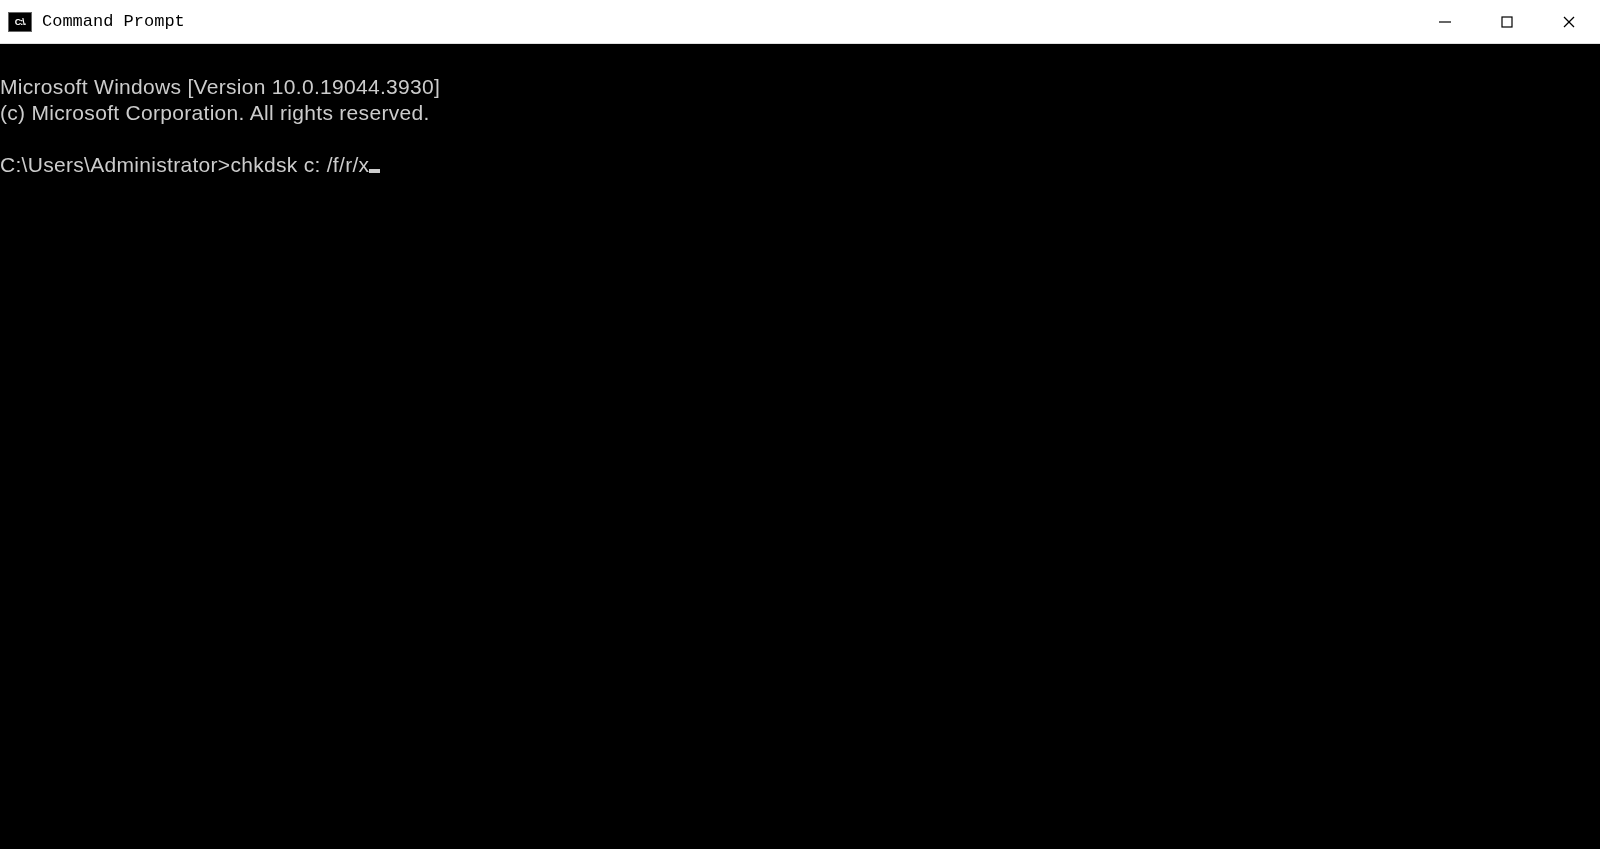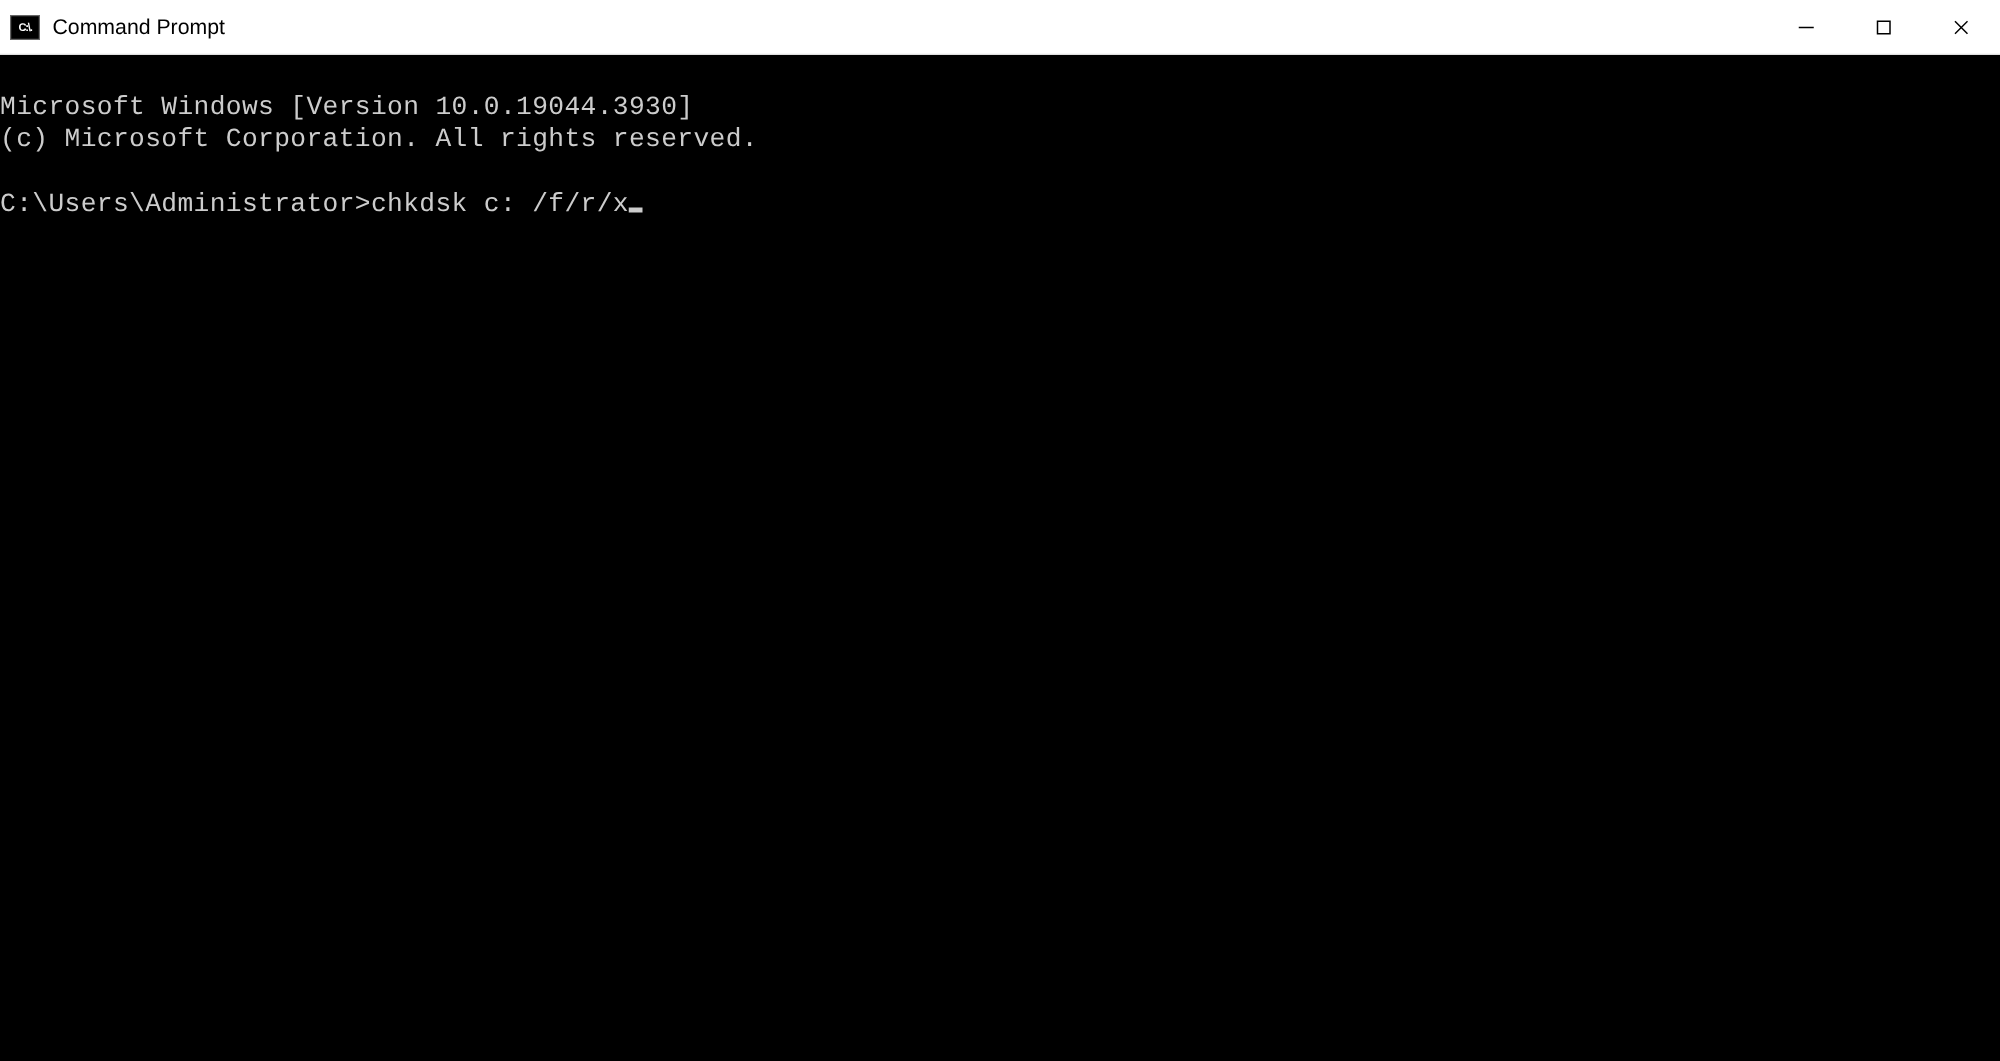--- a/index.html
+++ b/index.html
@@ -36,21 +36,21 @@
       display: flex;
       align-items: center;
       justify-content: center;
       font-size: 9px;
       color: #fff;
       font-family: sans-serif;
       letter-spacing: -1px;
       font-weight: bold;
     }
     .title-text {
-      font-family: Liberation Sans, sans-serif;
+      font-family: Liberation Mono, monospace;
       font-size: 17px;
       color: #000;
     }
     .window-controls {
       display: flex;
       align-items: center;
       height: 100%;
     }
     .win-ctrl {
       width: 62px;
@@ -66,21 +66,21 @@
     .win-ctrl svg {
       width: 14px;
       height: 14px;
     }
     .terminal-area {
       background: #000;
       color: #cccccc;
       font-size: 21px;
       line-height: 26px;
       padding: 4px 0 0 0;
-      font-family: Liberation Mono, monospace;
+      font-family: Liberation Sans, sans-serif;
       white-space: pre;
       height: calc(100% - 44px);
       letter-spacing: 0.3px;
     }
     .terminal-line {
       white-space: pre;
     }
     .cursor {
       display: inline-block;
       width: 11px;

